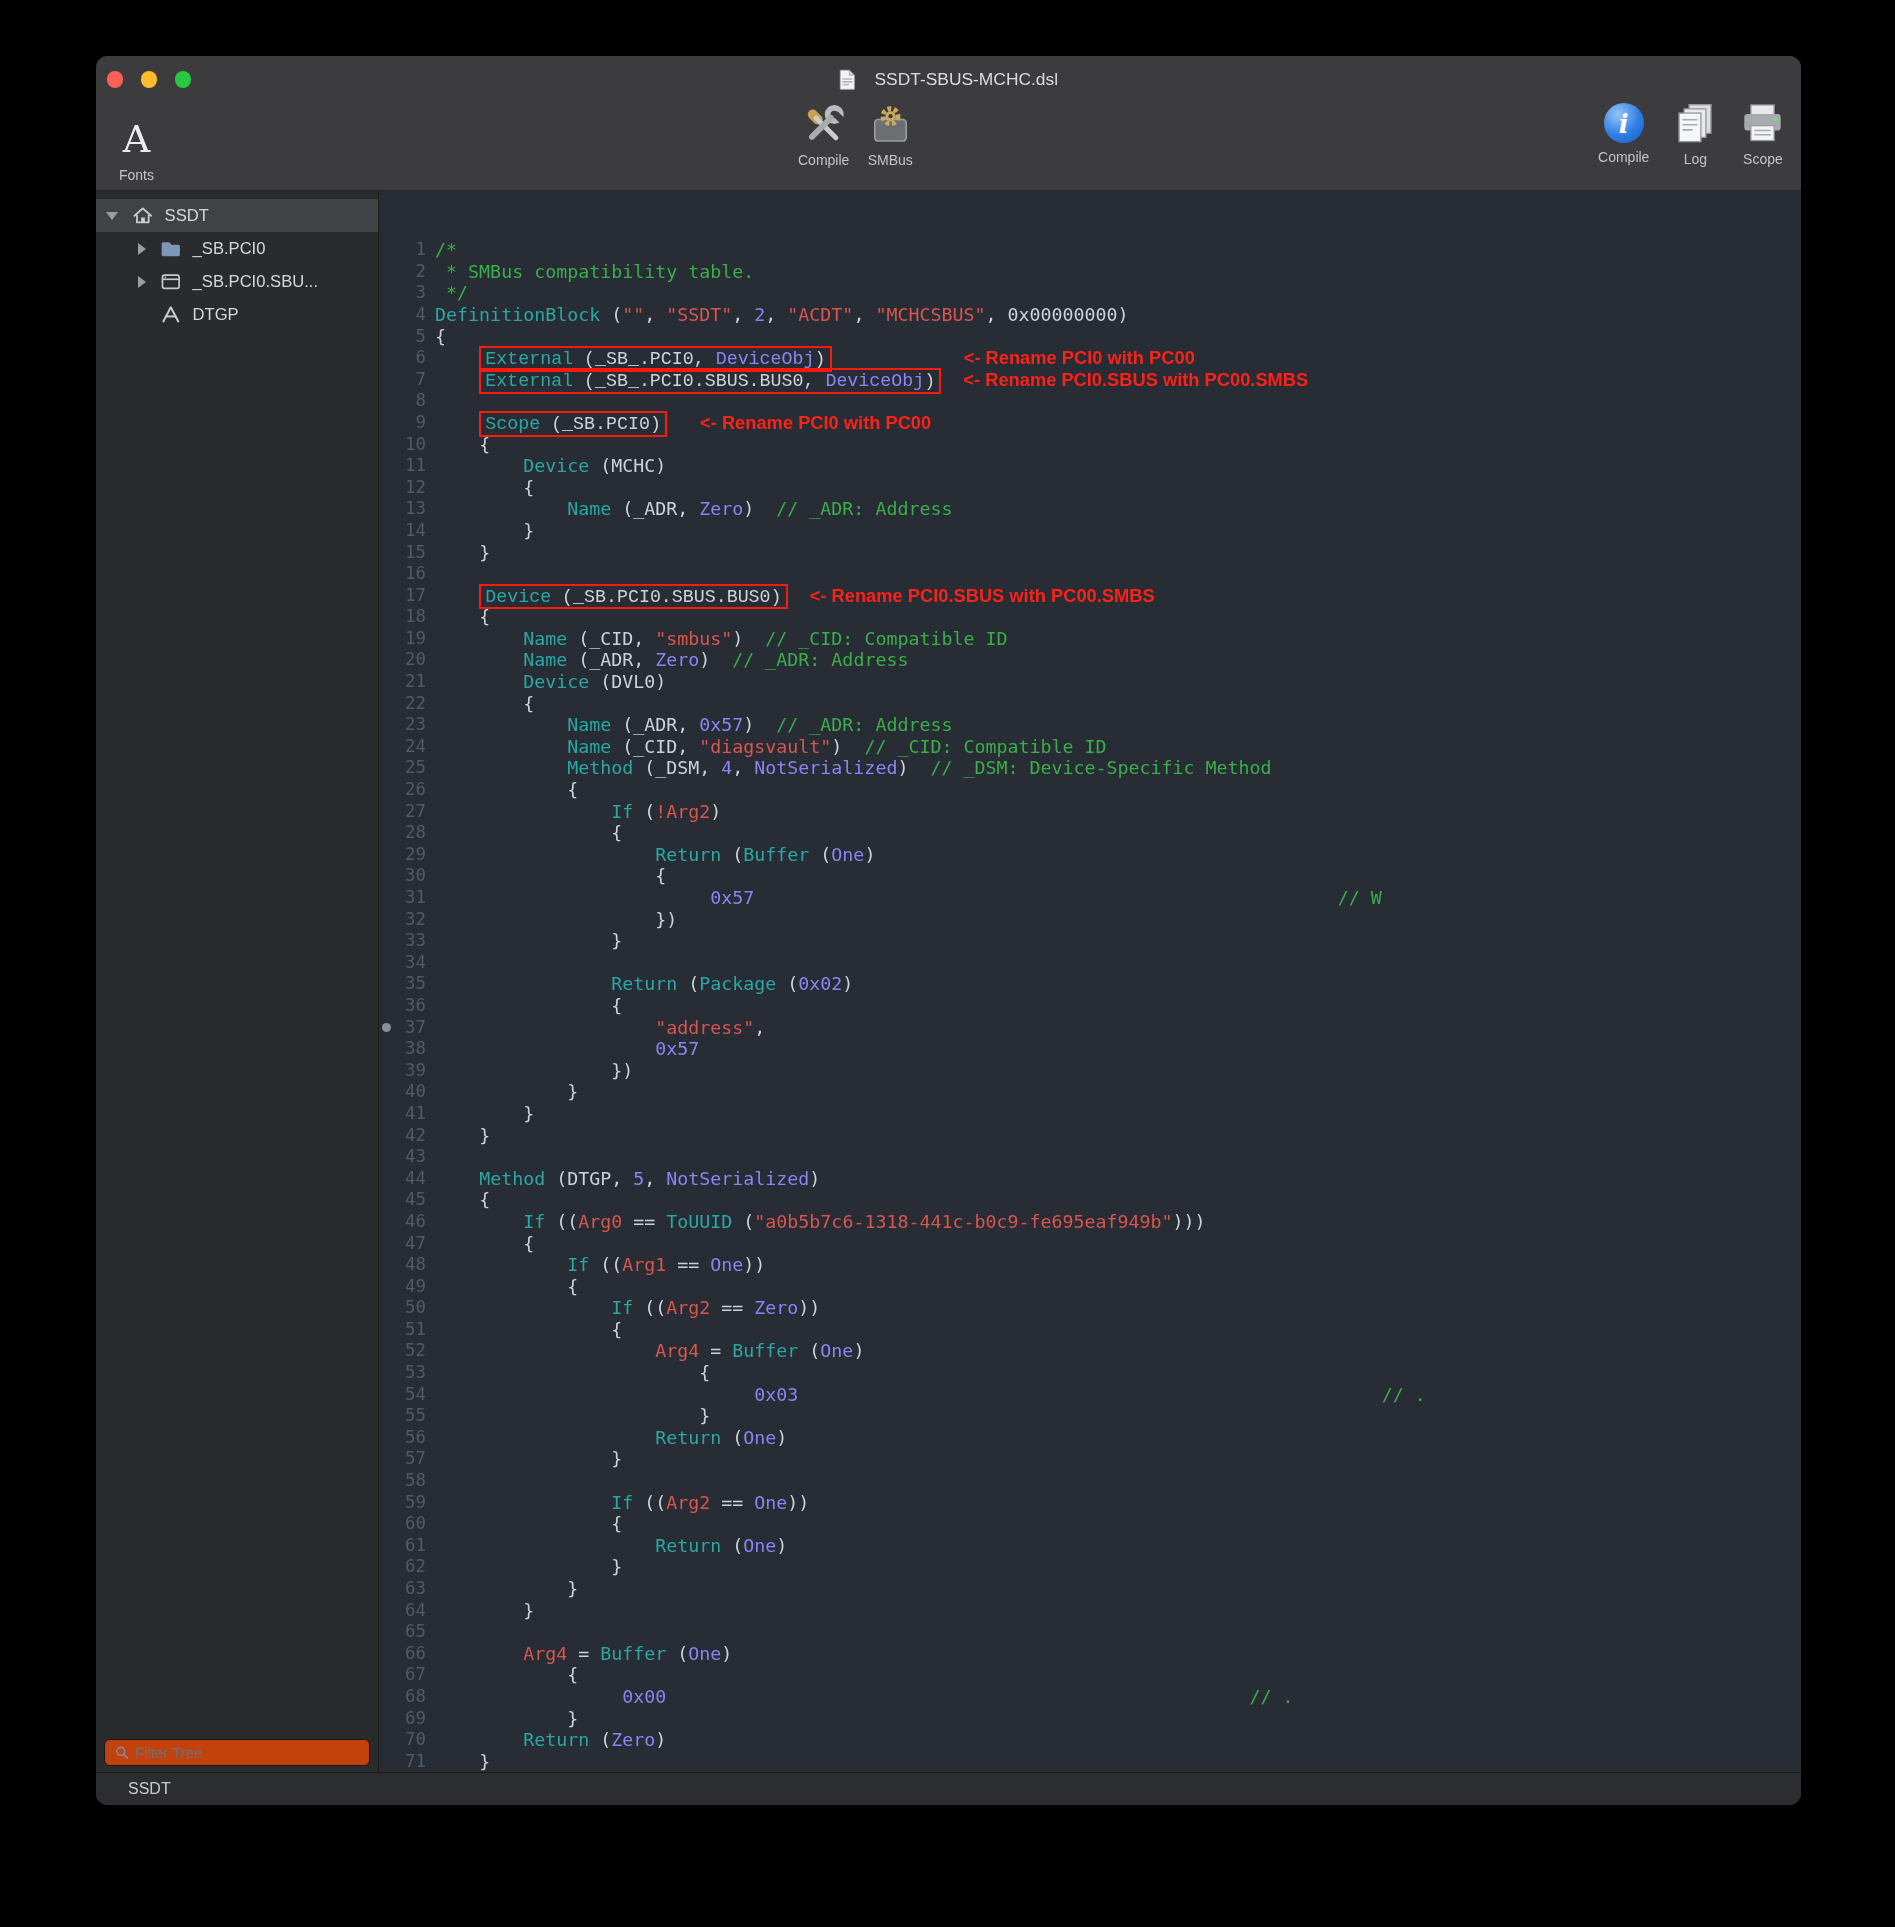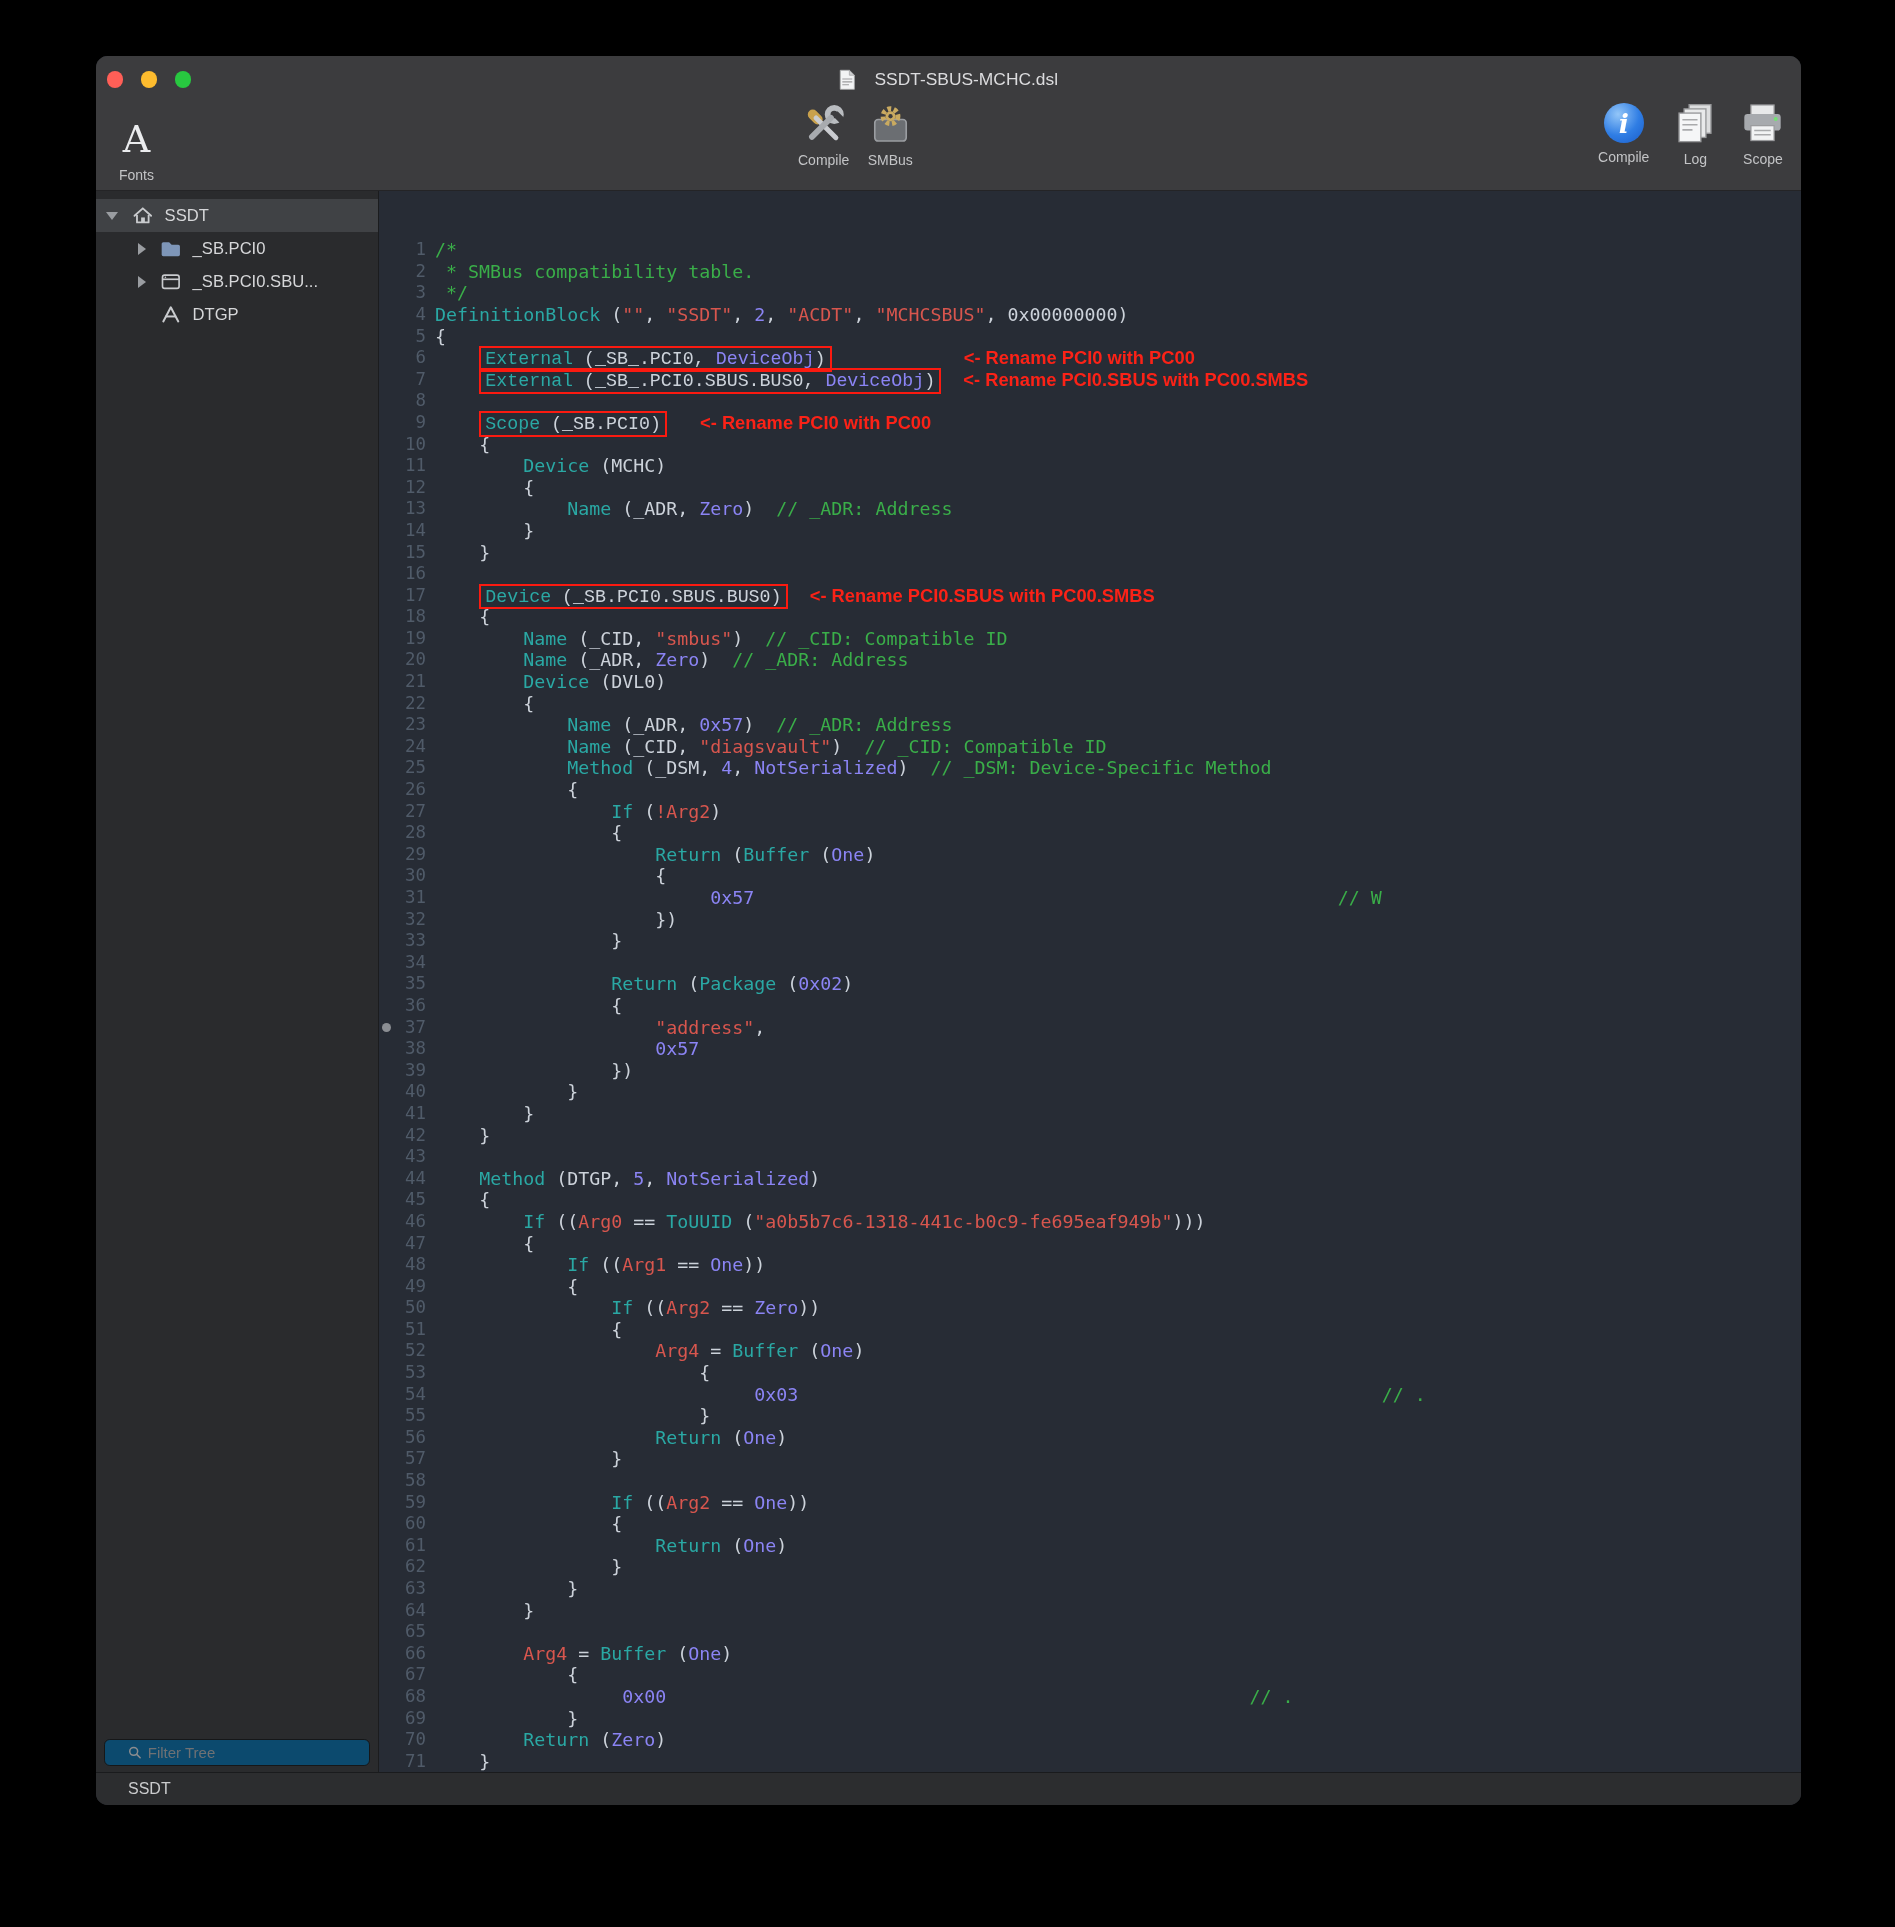--- a/index.html
+++ b/index.html
@@ -41,22 +41,22 @@
   .row { height:33px; display:flex; align-items:center; color:#d6d7d9; font-size:16.6px; cursor:default; }
   .row.selected { background:#404245; }
   .tri { width:0; height:0; border-style:solid; flex:none; }
   .tri.open { border-width:8.3px 6.6px 0 6.6px; border-color:#9a9da1 transparent transparent transparent; }
   .tri.closed { border-width:6.6px 0 6.6px 8.3px; border-color:transparent transparent transparent #9a9da1; }
   .slot-d0 { width:32px; display:flex; justify-content:center; flex:none; }
   .slot-d1 { width:28px; margin-left:32px; display:flex; justify-content:center; flex:none; }
   .slot-i { width:30px; display:flex; justify-content:center; flex:none; margin-right:6.6px; }
 
   .filterbar { flex:none; height:38px; padding:5px 8.3px; }
-  .filterfield { height:27.4px; background:#0c4a6e; border:0.8px solid #161718; border-radius:5.8px;
-    display:flex; align-items:center; padding:0 23px; gap:5.8px; }
+  .filterfield { height:27.4px; background:#c2410c; border:0.8px solid #161718; border-radius:5.8px;
+    display:flex; align-items:center; padding:0 10px; gap:5.8px; }
   .filterfield input { background:transparent; border:none; outline:none; color:#c8c9cb;
     font-size:15px; width:100%; font-family:"Liberation Sans", sans-serif; }
   .filterfield input::placeholder { color:#6f7174; }
 
   
   .editor { flex:1; background:#272c35; padding-top:5px; overflow:hidden;
     font-family:"DejaVu Sans Mono","Liberation Mono", monospace; font-size:18.3px; line-height:21.6px;
     white-space:pre; cursor:text; }
   .cl { display:flex; height:21.6px; position:relative; white-space:pre; }
   .ln { width:47px; flex:none; text-align:right; color:#505b69; font-size:17.4px; }

